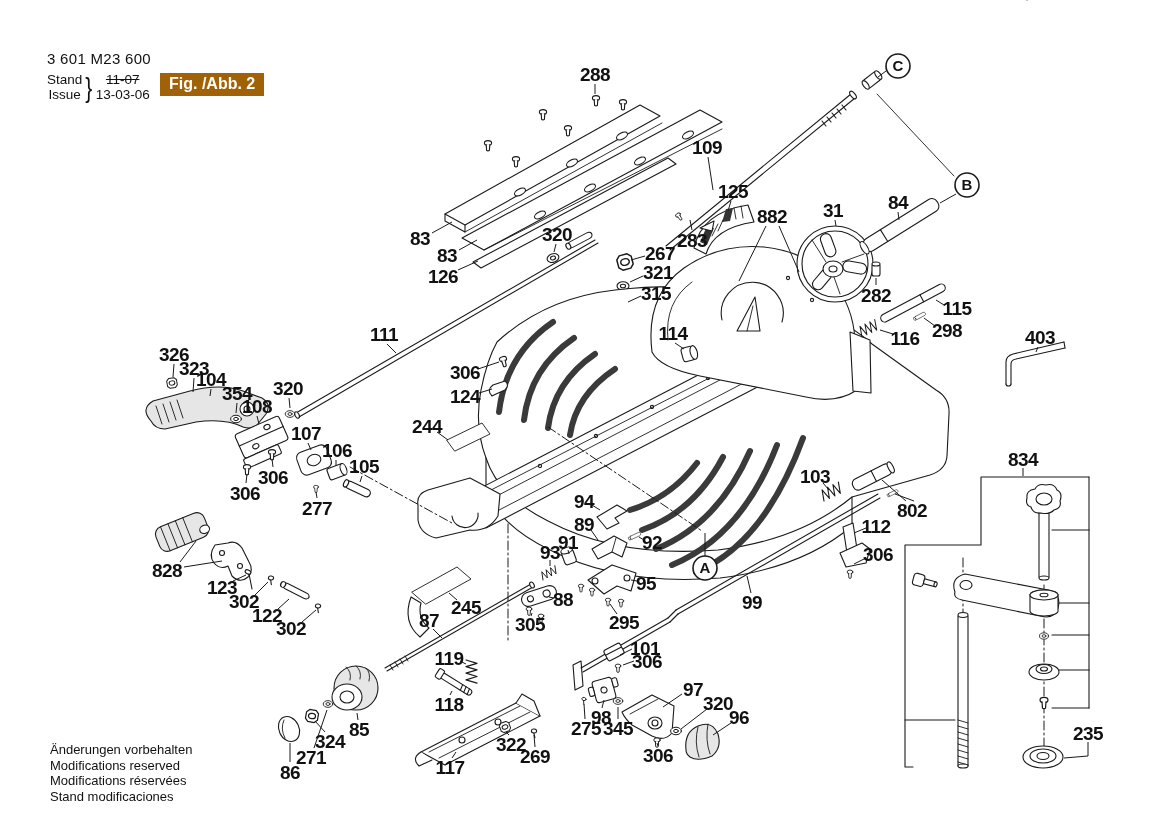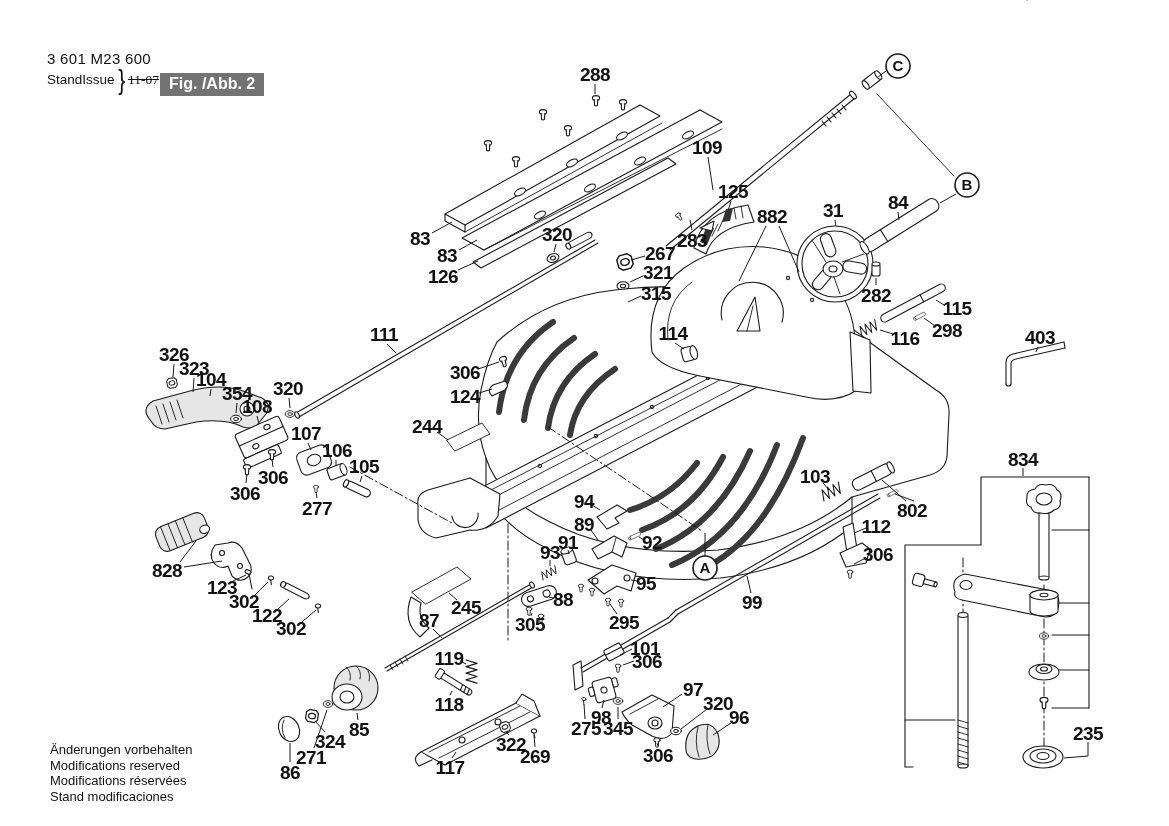--- a/index.html
+++ b/index.html
@@ -1,24 +1,24 @@
 <!DOCTYPE html>
 <html><head>
 <meta charset="utf-8">
 <style>
   html,body{margin:0;padding:0;background:#9a9a9a;}
   .page{position:relative;width:1169px;height:826px;background:#fff;overflow:hidden;
         font-family:"Liberation Sans",sans-serif;color:#111;}
   .page svg{position:absolute;left:0;top:0;}
   .hdr-code{position:absolute;left:47px;top:50px;font-size:15px;letter-spacing:.3px;}
   .hdr-si{position:absolute;left:47px;top:72px;display:flex;align-items:center;font-size:13.5px;line-height:15px;}
-  .hdr-si .lbls,.hdr-si .vals{display:flex;flex-direction:row;}
+  .hdr-si .lbls,.hdr-si .vals{display:flex;flex-direction:column;align-items:center;}
   .hdr-si .brace{font-size:28px;font-weight:400;margin:0 2px;transform:scaleX(.75);}
-  .strike{text-decoration:line-through;font-family:Liberation Serif, serif;}
-  .figbox{position:absolute;left:160px;top:73px;background:#737373;color:#fff;font-weight:bold;
+  .strike{text-decoration:line-through;}
+  .figbox{position:absolute;left:160px;top:73px;background:#a16207;color:#fff;font-weight:bold;
           font-size:16px;padding:2px 9px 3px 9px;}
   .ftr{position:absolute;left:50px;top:722px;font-size:13px;line-height:15.5px;margin-top:20px;}
   .ink{stroke:#1a1a1a;fill:none;stroke-width:1.1;stroke-linecap:round;stroke-linejoin:round;}
   .fillw{fill:#fff;}
   .fillg{fill:#e6e6e6;}
   .dk{fill:#333;stroke:none;}
   .slot{stroke:#3a3a3a;stroke-width:6;fill:none;stroke-linecap:round;}
   .dash{stroke-dasharray:9 3 2 3;stroke-width:1;}
   .thin{stroke-width:.9;}
   .callout{font-family:"Liberation Sans",sans-serif;font-weight:bold;font-size:19px;fill:#111;

